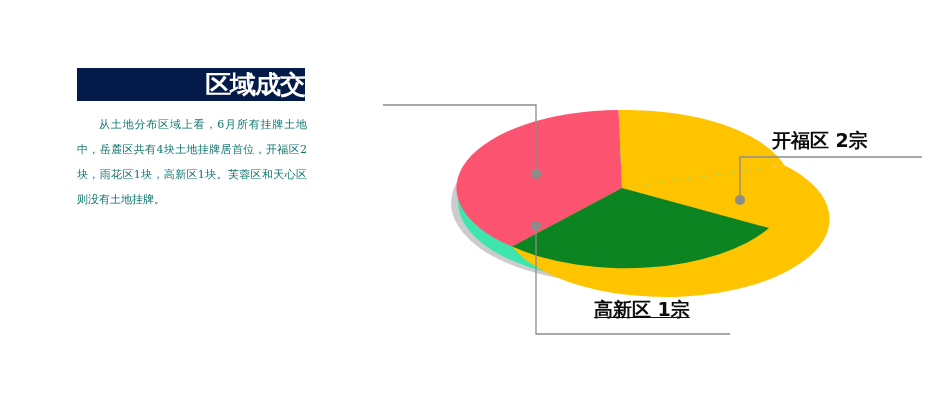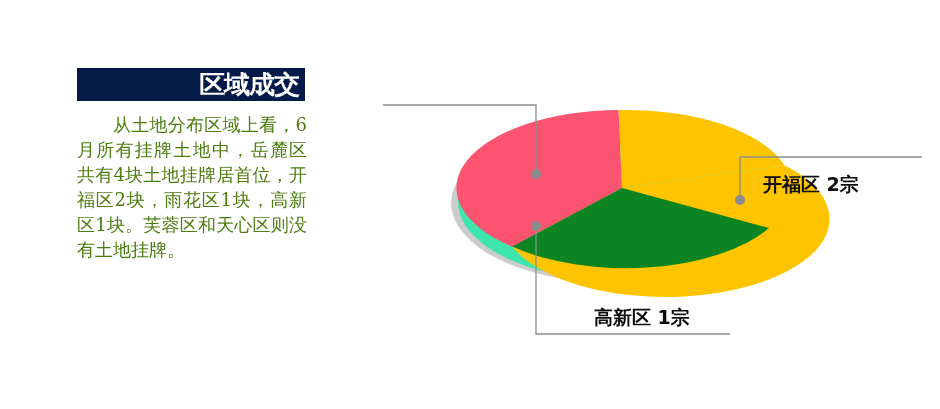--- a/index.html
+++ b/index.html
@@ -30,40 +30,39 @@
   }
   .banner {
     position: relative;
     width: 228px;
     height: 33px;
     background: #041a48;
     display: flex;
     align-items: center;
     justify-content: flex-end;
     box-sizing: border-box;
-    padding-right: 6px;
   }
   .banner-title {
     color: #ffffff;
     font-family: "DejaVu Sans", "Liberation Sans", sans-serif;
     font-size: 25px;
     font-weight: bold;
     letter-spacing: -1px;
     line-height: 1;
     white-space: nowrap;
     transform: scaleX(1.04);
     transform-origin: right center;
   }
   .body-text {
     margin-top: 11px;
     width: 230px;
     font-family: "DejaVu Serif", "Liberation Serif", serif;
-    font-size: 18px;
+    font-size: 11px;
     line-height: 25px;
-    color: #4d7c0f;
+    color: #0f766e;
     text-align: justify;
     text-justify: inter-ideograph;
     text-indent: 2em;
   }
 
   
   .chart-area {
     position: absolute;
     left: 360px;
     top: 0;
@@ -141,18 +140,18 @@
       </g>
       <circle cx="380" cy="200" r="5" fill="#8c8c8c"></circle>
 
       <g stroke="#8c8c8c" stroke-width="1.3" fill="none">
         <path d="M 176 228 L 176 334 L 370 334"></path>
       </g>
       <circle cx="176" cy="226" r="5" fill="#8c8c8c"></circle>
     </svg>
 
 
-    <span class="callout callout-kaifu" style="left:403px; top:131px;margin-top:44px;">开福区 2宗</span>
+    <span class="callout callout-kaifu" style="left:412px; top:131px;">开福区 2宗</span>
 
-    <span class="callout callout-gaoxin" style="left:234px; top:308px;">高新区 1宗</span>
+    <span class="callout callout-gaoxin" style="left:234px; top:300px;text-decoration:underline;">高新区 1宗</span>
   </div>
 
 </div>
 
 </body></html>

